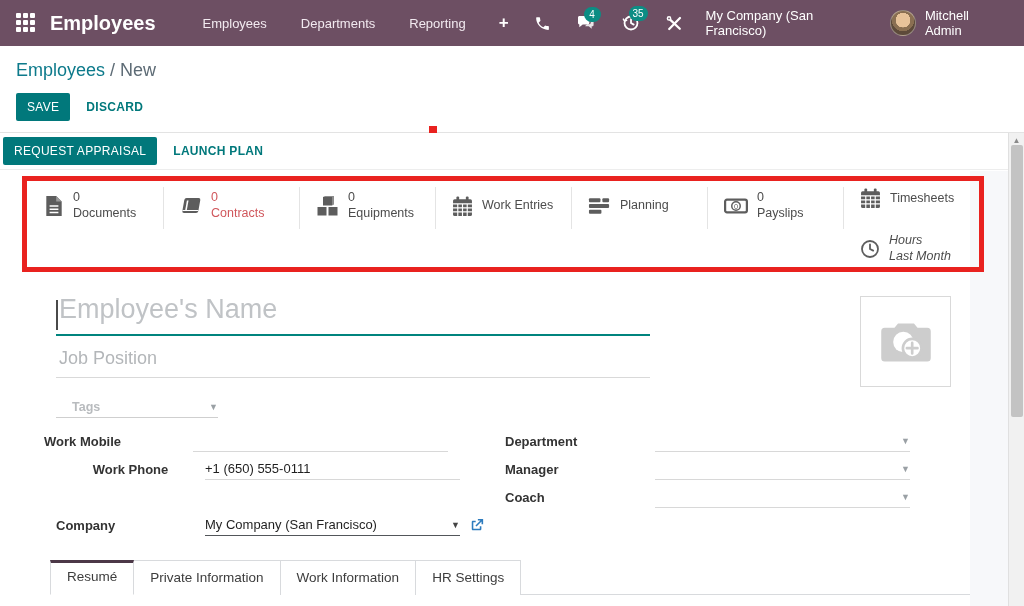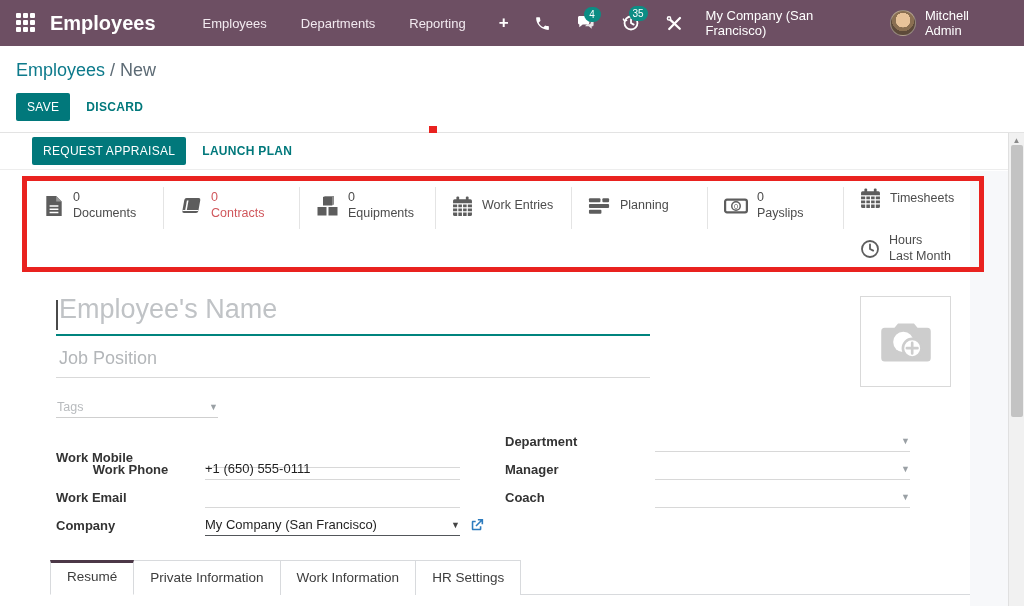--- a/index.html
+++ b/index.html
@@ -38,21 +38,21 @@
   .bc-sep, .bc-current { color:#5d6b75; }
   .cp-buttons { margin-top:12px; display:flex; align-items:center; }
   .btn-primary { background:#01787b; color:#fff; font-size:12px; font-weight:normal;
                  border:none; padding:7px 11px; border-radius:2px; letter-spacing:.3px; cursor:pointer; }
   .btn-link { color:#01787b; font-size:12px; font-weight:bold; background:none; border:none;
               margin-left:16px; letter-spacing:.3px; cursor:pointer; }
 
   
   .statusbar { position:absolute; top:133px; left:0; width:1024px; height:37px;
                background:#fff; border-bottom:1px solid #ededed;
-               display:flex; align-items:center; padding-left:32px; }
+               display:flex; align-items:center; padding-left:3px; }
 
   
   .content { position:absolute; top:170px; left:0; width:1024px; height:436px; background:#fff; }
   .bg-strip { position:absolute; top:1px; left:970px; width:38px; height:435px; background:#f7f8fa; }
 
   .annotation-rect { position:absolute; top:6px; left:22px; width:962px; height:96px;
                      border:5px solid #e9221f; pointer-events:none; }
   .annotation-dot { position:absolute; top:126px; left:429px; width:8px; height:7px;
                     background:#e9221f; }
 
@@ -61,21 +61,21 @@
   .stat-col:not(:last-child)::after { content:""; position:absolute; right:0; top:3px;
                                       height:42px; border-right:1px solid #e4e4e4; }
   .stat-btn { display:flex; align-items:center; gap:9px; padding:4px 6px 4px 16px;
               height:44px; cursor:pointer; }
   .stat-btn svg { flex:none; }
   .sb-text { display:flex; flex-direction:column; line-height:1.25; }
   .sb-count { font-size:12.5px; color:#4c4c4c; }
   .sb-label { font-size:12.5px; color:#4c4c4c; }
   .danger .sb-count, .danger .sb-label { color:#d0575c; }
   .stat-col.last { display:flex; flex-direction:column; }
-  .stat-btn.second { height:40px; margin-top:16px; }
+  .stat-btn.second { height:40px; margin-top:16px;font-style:italic; }
 
   .ficon { fill:#5d5d5d; }
 
   
   .name-field { position:absolute; top:124px; left:56px; width:594px; height:42px;
                 border-bottom:2px solid #00847e; font-size:27px; color:#c0c3c6; cursor:text; }
   .text-cursor { position:absolute; top:6px; left:0px; width:2px; height:30px; background:#4a4a4a; }
   .job-field { position:absolute; top:178px; left:56px; width:594px; height:30px;
                border-bottom:1px solid #d9d9d9; font-size:18px; color:#b3b6b9; cursor:text; }
   .tags-field { position:absolute; top:226px; left:56px; width:162px; height:22px;
@@ -301,40 +301,34 @@
     <div class="annotation-rect"></div>
 
     <div class="name-field">
       <span class="text-cursor"></span>
       <span style="margin-left:3px;">Employee's Name</span>
     </div>
     <div class="job-field">
       <span style="margin-left:3px;">Job Position</span>
     </div>
     <div class="tags-field">
-      <span style="margin-left:1px;">Tags</span>
+      <span style="margin-left:16px;font-weight:bold;">Tags</span>
       <span class="caret">▼</span>
     </div>
 
-    <div class="frow lcol" style="top:260px; left:56px;margin-top:16px;">
+    <div class="frow lcol" style="top:260px; left:44px;">
       <span class="flabel">Work Mobile</span>
       <span class="finput">
           <span></span>
         </span>
     </div>
     <div class="frow lcol" style="top:288px; left:56px;text-align:center;">
       <span class="flabel">Work Phone</span>
       <span class="finput">
           <span>+1 (650) 555-0111</span>
-        </span>
-    </div>
-    <div class="frow lcol" style="top:316px; left:56px;">
-      <span class="flabel">Work Email</span>
-      <span class="finput">
-          <span></span>
         </span>
     </div>
     <div class="frow lcol" style="top:344px; left:56px;">
       <span class="flabel">Company</span>
       <span class="finput dark-line">
         <span>My Company (San Francisco)</span>
         <span class="caret dark">▼</span>
       </span>
       <span class="ext-link">
         <svg width="14" height="14" viewBox="0 0 16 16" fill="#2e7cbe">

